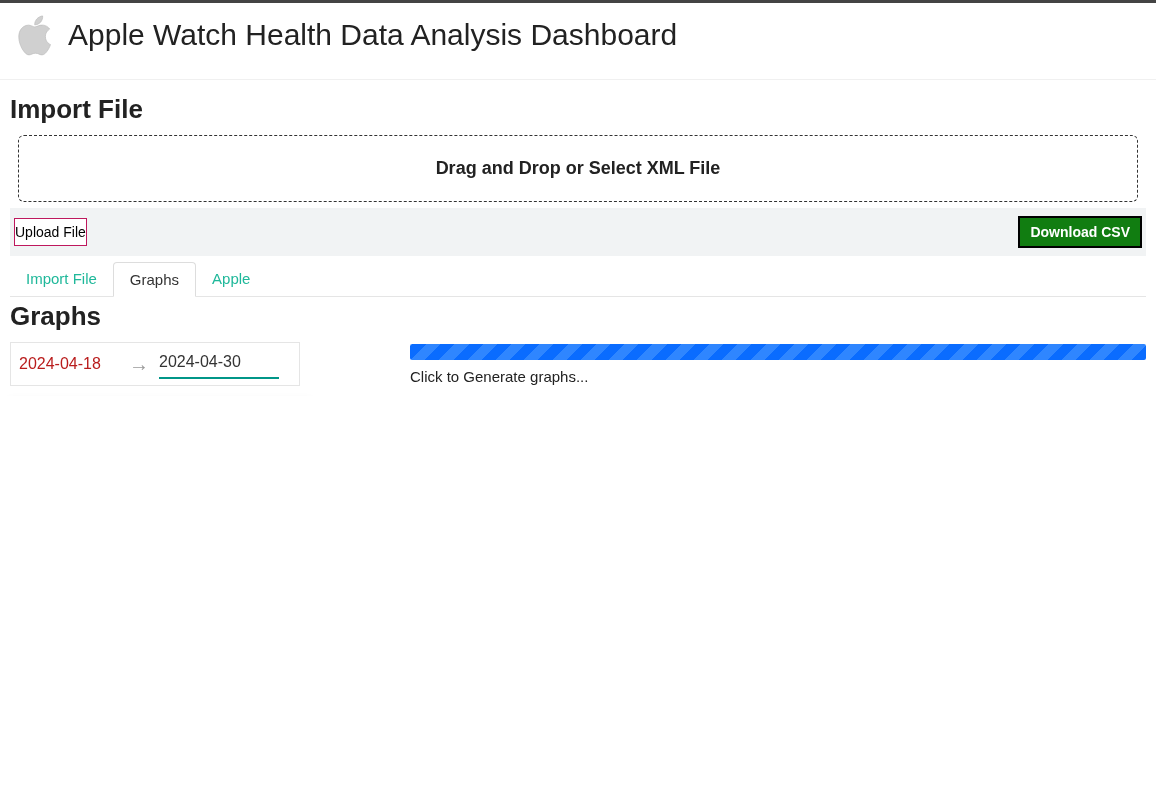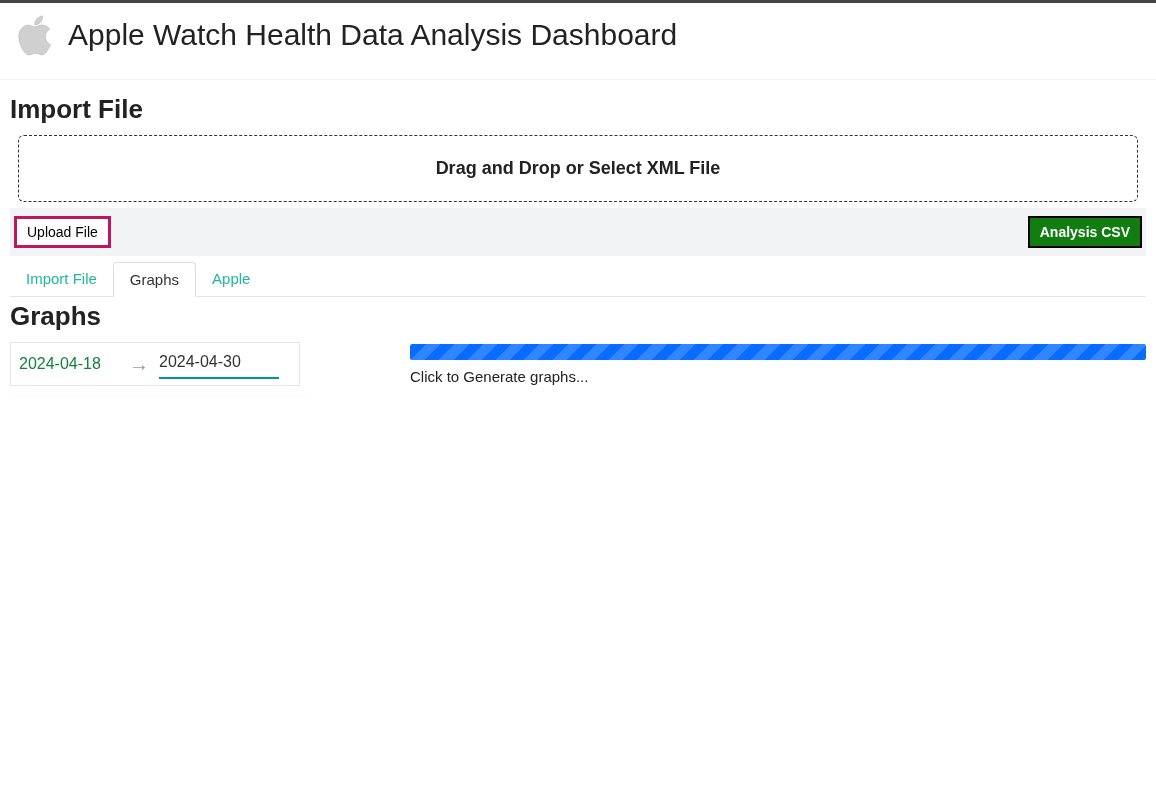--- a/index.html
+++ b/index.html
@@ -39,22 +39,22 @@
   .bar-row {
     background: #f1f3f4;
     margin: 4px 0 0 0;
     padding: 8px 4px;
     display: flex;
     justify-content: space-between;
     align-items: center;
   }
   .btn {
     font-size: 14px;
-    padding: 5px 10px;
-    border: 3px solid #be185d;
+    padding: 5px 0;
+    border: 1px solid #be185d;
     background: #fff;
     cursor: pointer;
     font-family: inherit;
   }
   .btn-green {
     background: #117d11;
     color: #fff;
     border: 2px solid #000;
     font-weight: 600;
     padding: 6px 10px;
@@ -93,21 +93,21 @@
     align-items: center;
     border: 1px solid #e5e5e5;
     padding: 6px 8px;
     width: 290px;
     gap: 10px;
     background: #fff;
   }
   .date-input {
     border: none;
     font-size: 16px;
-    color: #15803d;
+    color: #b91c1c;
     width: 100px;
     outline: none;
     font-family: inherit;
     padding: 4px 0;
   }
   .date-input.end {
     color: #333;
     border-bottom: 2px solid #009688;
     padding-bottom: 6px;
     width: 120px;
@@ -218,21 +218,21 @@
   <h1>Apple Watch Health Data Analysis Dashboard</h1>
 </div>
 
 <div class="content">
 
   <div>
     <div class="section-title">Import File</div>
     <div class="dropzone">Drag and Drop or Select XML File</div>
     <div class="bar-row">
       <button class="btn">Upload File</button>
-      <button class="btn btn-green">Analysis CSV</button>
+      <button class="btn btn-green">Download CSV</button>
     </div>
   </div>
 
   <div class="tabs">
     <div class="tab">Import File</div>
     <div class="tab active">Graphs</div>
     <div class="tab">Apple</div>
   </div>
 
   <div class="section-title">Graphs</div>

